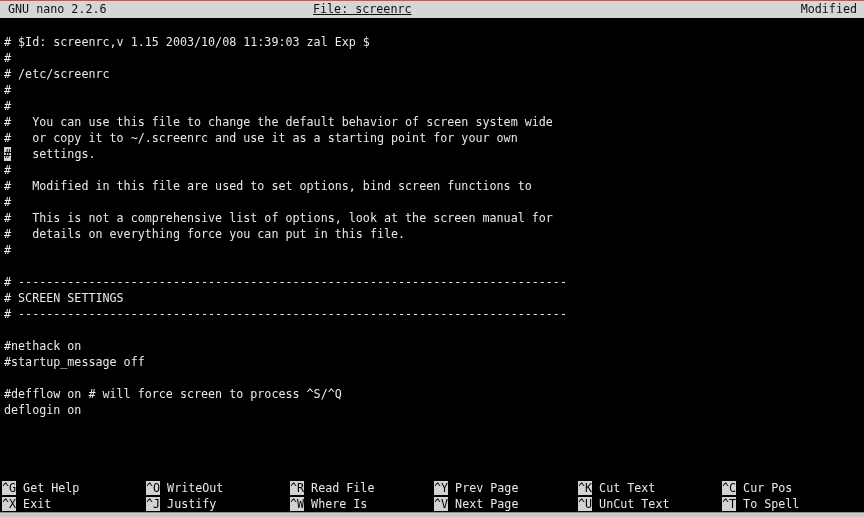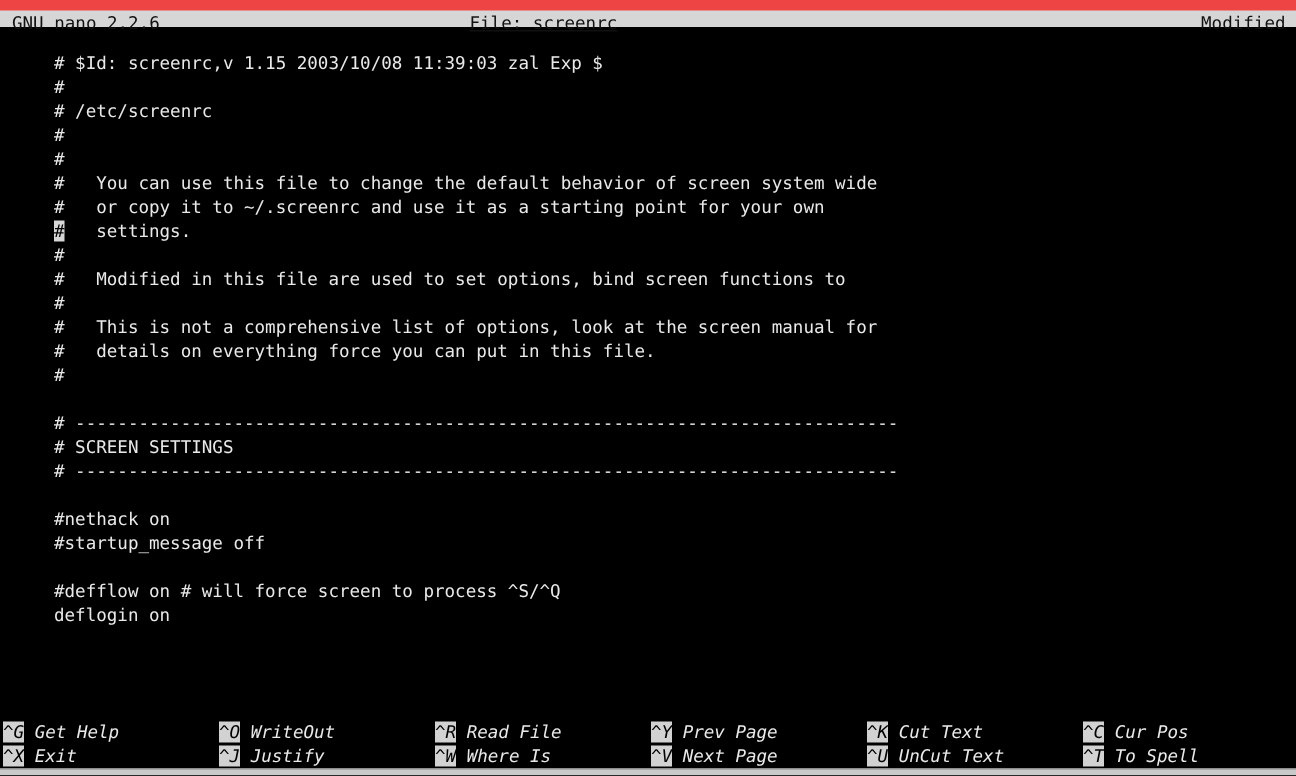--- a/index.html
+++ b/index.html
@@ -10,33 +10,33 @@
   .screen{
     position:relative; width:864px; height:517px; overflow:hidden;
     background:var(--bg);
     font-family:"DejaVu Sans Mono","Liberation Mono",monospace;
     font-size:11.7px; line-height:16px; color:var(--fg);
     cursor:text;
   }
   .titlebar{
     position:absolute; top:0; left:0; width:864px; height:18px;
     background:var(--bar-bg); color:var(--bar-fg);
-    border-top:7px solid #ef4444; box-sizing:border-box;
+    border-top:1px solid #ef4444; box-sizing:border-box;
     line-height:17px; white-space:pre;
   }
   .tb-app{position:absolute; left:8px; top:0;}
   .tb-file{position:absolute; left:313px; top:0;text-decoration:underline;}
   .tb-status{position:absolute; right:7px; top:0;}
   .editor{
-    position:absolute; top:34px; left:4px; right:0;margin-left:32px;
+    position:absolute; top:34px; left:4px; right:0;
   }
   .line{height:16px; white-space:pre;}
   .cursor{background:var(--bar-bg); color:var(--rev-fg);}
   .shortcuts{
-    position:absolute; left:2px; top:480px; width:862px;font-style:italic;
+    position:absolute; left:2px; top:480px; width:862px;
   }
   .sc-row{display:grid; grid-template-columns:repeat(6,144px); height:16px;}
   .sc-cell{white-space:pre;}
   .sc-key{background:var(--rev-bg); color:var(--rev-fg);}
   .window-edge{
     position:absolute; left:0; bottom:0; width:864px; height:5px;
     background:var(--edge); border-top:1px solid #8e8e8e; box-sizing:border-box;
   }
 </style>
 </head>

